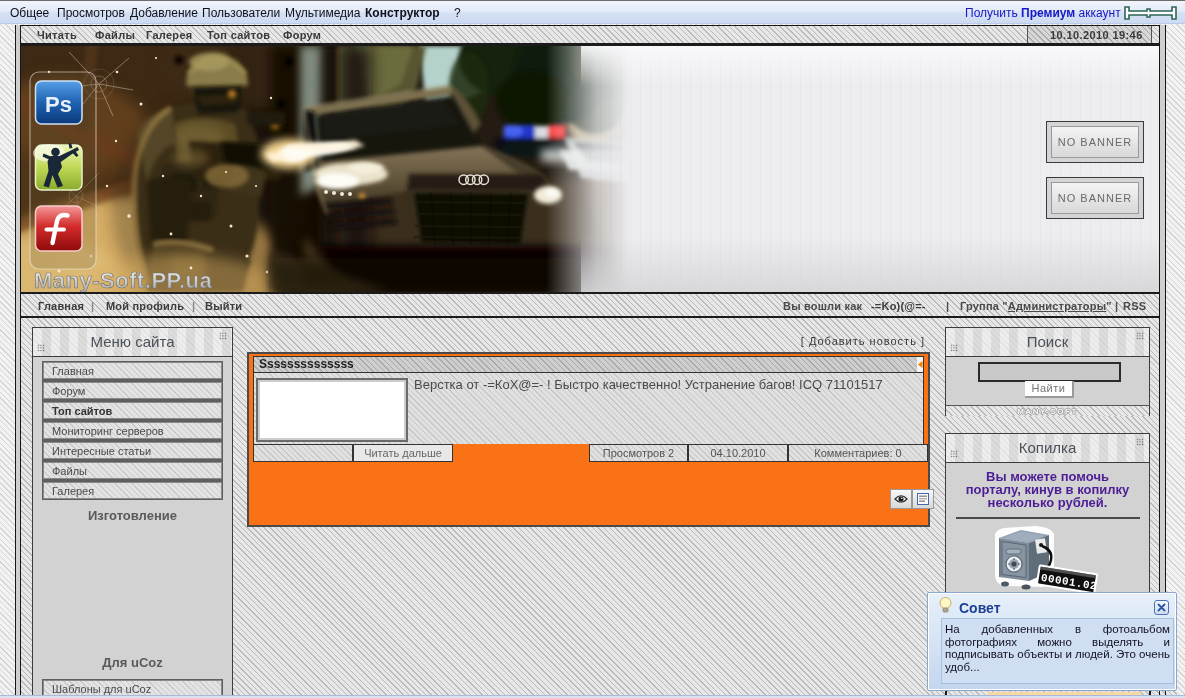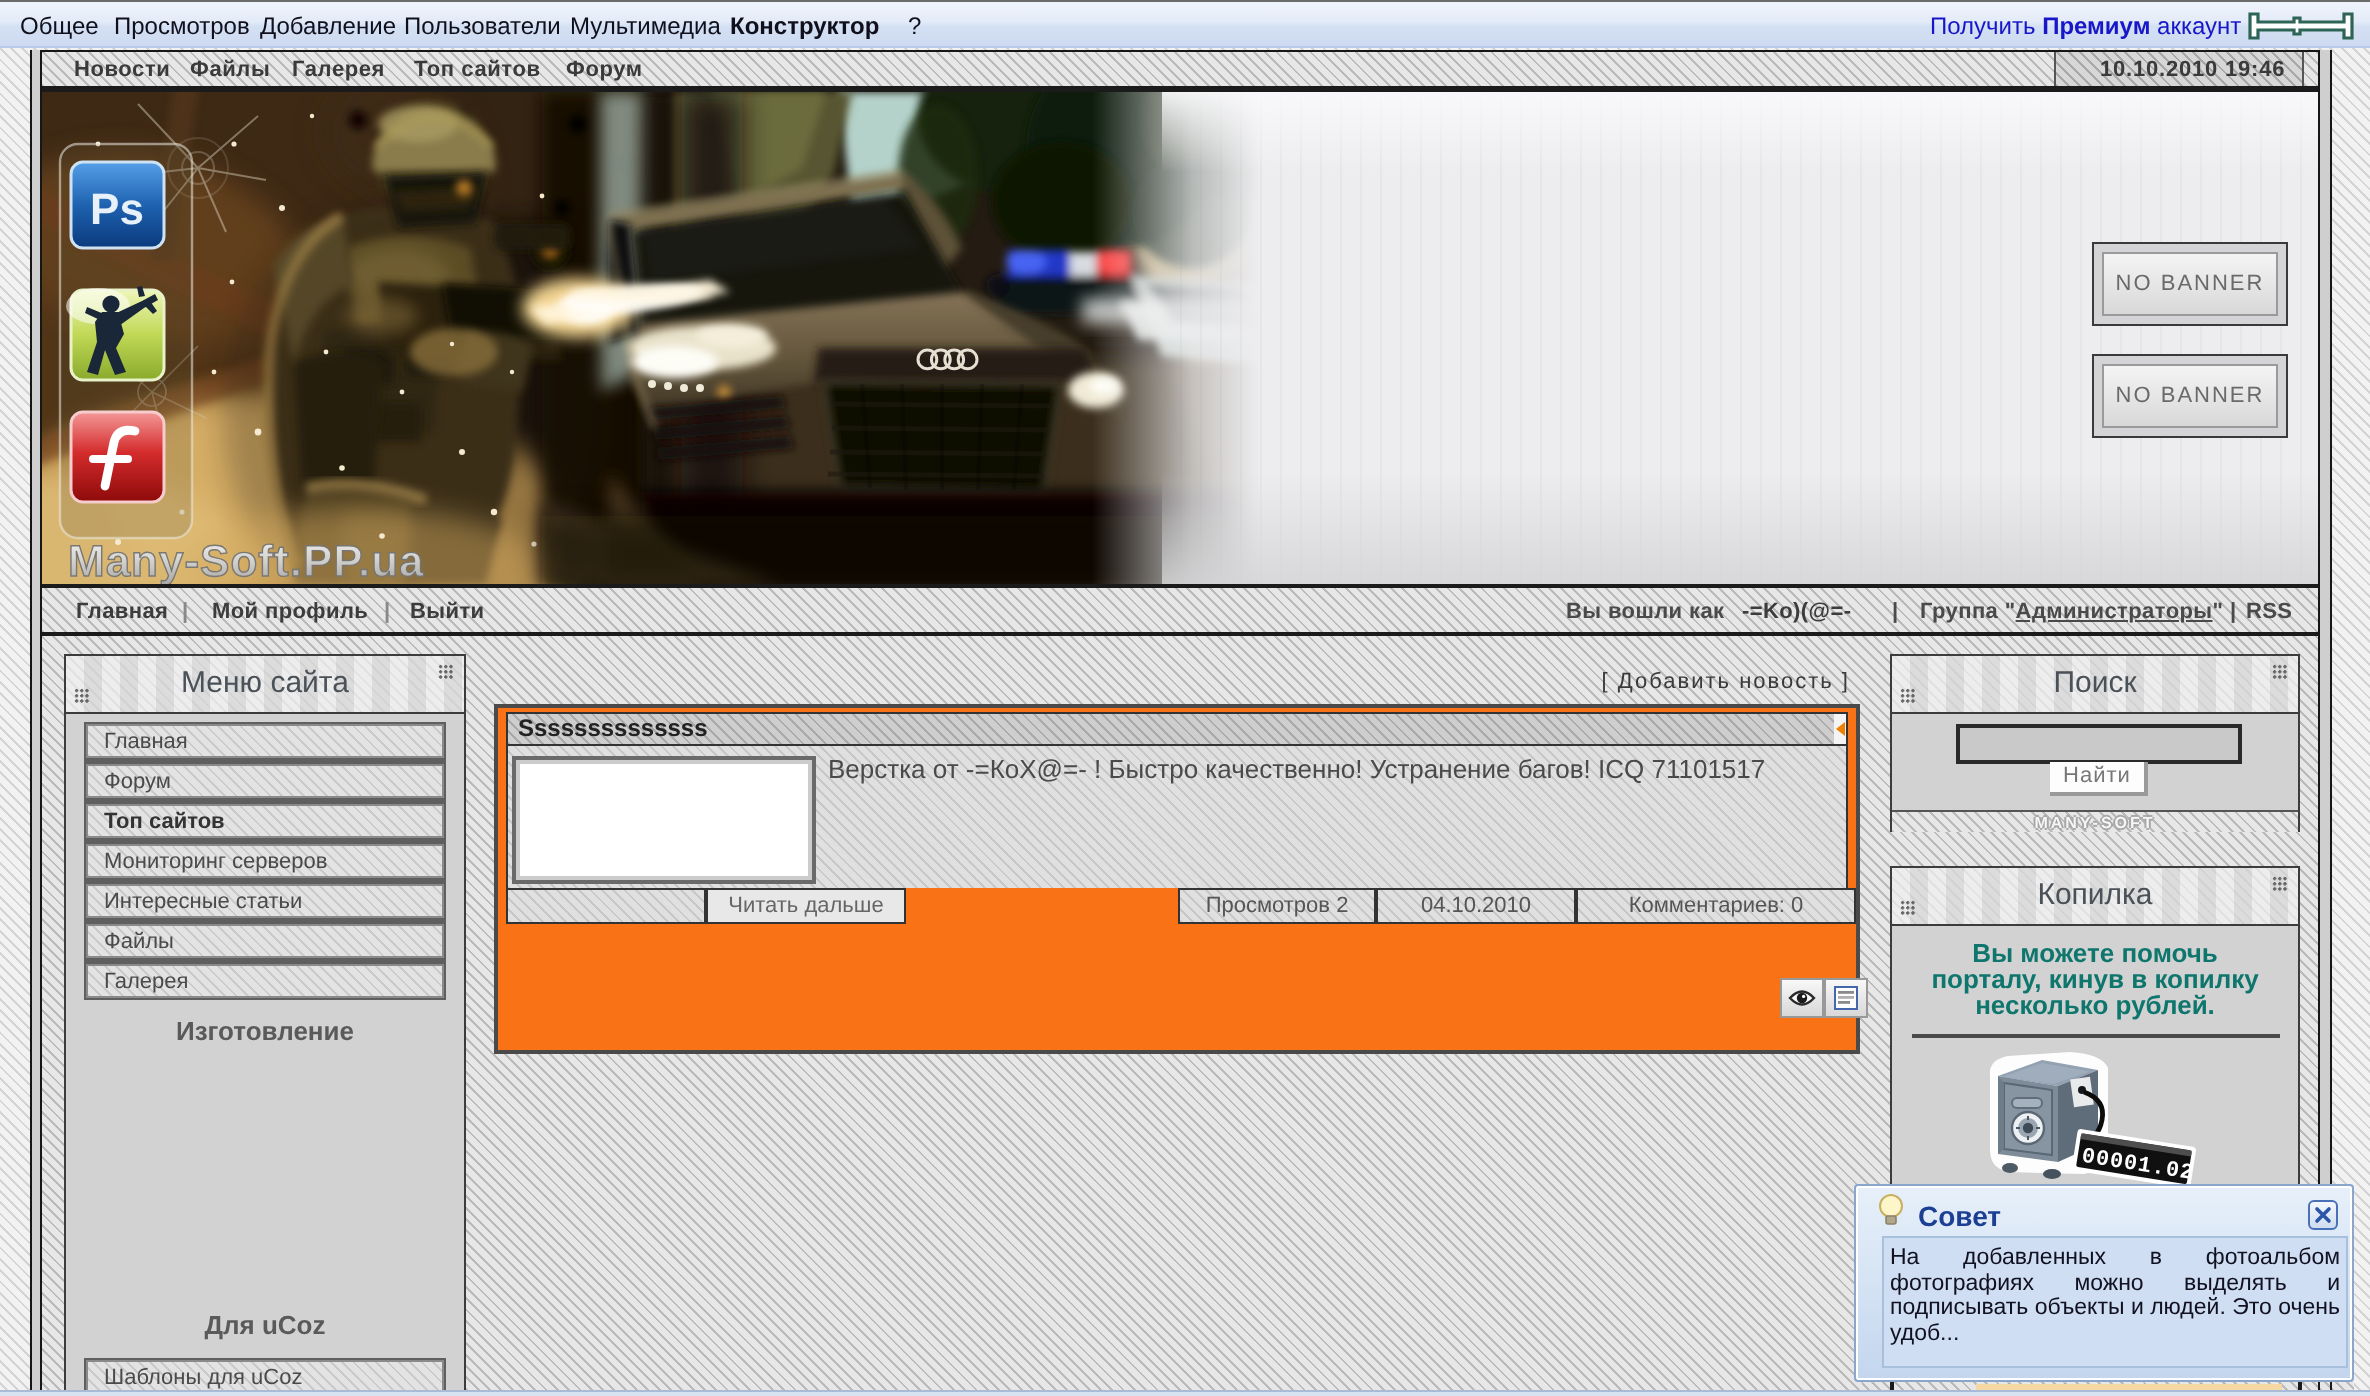--- a/index.html
+++ b/index.html
@@ -87,21 +87,21 @@
  <span class="it" style="left:454px;">?</span>
  <span class="it right" style="left:965px;">Получить <b>Премиум</b> аккаунт</span>
  <svg class="it" style="left:1124px;top:5px;" width="53" height="14" viewBox="0 0 53 14">
    <path d="M1 1 h4 v4 h18 v-2 l3 0 v2 h22 v-4 h4 v12 h-4 v-4 h-22 v2 h-3 v-2 h-18 v4 h-4 z" fill="#fdfdfd" stroke="#2e6455" stroke-width="1.6"></path>
  </svg>
 </div>
 
 <div id="frame"></div>
 <div id="inner"></div>
 <div id="navbar" class="hatch">
- <span class="it" style="left:16px;">Новости</span>
+ <span class="it" style="left:16px;">Читать</span>
  <span class="it" style="left:74px;">Файлы</span>
  <span class="it" style="left:125px;">Галерея</span>
  <span class="it" style="left:186px;">Топ сайтов</span>
  <span class="it" style="left:262px;">Форум</span>
 </div>
 <div id="datebox" class="hatchdark">
     <span style="position:absolute;top:3px;left:22px;font-size:11px;font-weight:bold;color:#3a3a3a;letter-spacing:0.4px;">10.10.2010 19:46</span>
   </div>
 <div id="navborder"></div>
 
@@ -497,21 +497,21 @@
   </div>
   <div style="position:absolute;left:32px;top:34px;width:139px;height:16px;border:2px solid #2a2a2a;background:#c9c9c9;"></div>
   <div style="position:absolute;left:79px;top:53px;width:47px;height:15px;background:#fdfdfd;border-right:2px solid #9a9a9a;border-bottom:2px solid #9a9a9a;font-size:11px;color:#777;text-align:center;line-height:15px;letter-spacing:0.5px;">Найти</div>
   <div class="hatch" style="position:absolute;left:0;top:77px;width:203px;height:10px;border-top:1px solid #555;text-align:center;font-size:8px;color:rgba(255,255,255,0.9);text-shadow:0 0 1px #9a9a9a, 0 1px 0 #aaa, 0 -1px 0 #aaa, 1px 0 0 #aaa, -1px 0 0 #aaa;line-height:11px;letter-spacing:1.5px;font-weight:bold;">MANY-SOFT</div>
 </div>
 <div class="blk" style="left:945px;top:433px;width:205px;height:265px;border-bottom:none;">
   <div class="blkhead">Копилка
     <div class="dots" style="right:5px;top:4px;"></div>
     <div class="dots" style="left:4px;bottom:4px;"></div>
   </div>
-  <div style="position:absolute;left:0;top:36px;width:100%;text-align:center;font-size:13px;font-weight:bold;color:#0f766e;line-height:13px;">Вы можете помочь<br>порталу, кинув в копилку<br>несколько рублей.</div>
+  <div style="position:absolute;left:0;top:36px;width:100%;text-align:center;font-size:13px;font-weight:bold;color:#4c1d95;line-height:13px;">Вы можете помочь<br>порталу, кинув в копилку<br>несколько рублей.</div>
   <div style="position:absolute;left:10px;top:83px;width:184px;height:2px;background:#4a4a4a;"></div>
 
   <svg style="position:absolute;left:45px;top:92px;" width="130" height="68" viewBox="0 0 130 68">
     <path d="M4 12 Q3 4 13 2 L44 0 Q60 1 63 8 L63 50 Q62 59 51 61 L13 60 Q4 58 4 49 Z" fill="#ffffff" opacity="0.95"></path>
     <path d="M8 12 L30 4 L58 9 L38 17 Z" fill="#93a2b2"></path>
     <path d="M10 12.5 L30 5.5 L54 9.8 L36 16 Z" fill="#a2b0be" opacity="0.8"></path>
     <path d="M38 17 L58 9 L58 46 L38 55 Z" fill="#5f6c7a"></path>
     <path d="M8 12 L38 17 L38 55 L8 51 Z" fill="#7e8c9a"></path>
     <path d="M11 15.5 L35 19 L35 51.5 L11 48.5 Z" fill="#8794a2" stroke="#5a6875" stroke-width="1"></path>
     <path d="M8 12 L11 15.5 L11 48.5 L8 51 Z" fill="#6e7c8a"></path>

